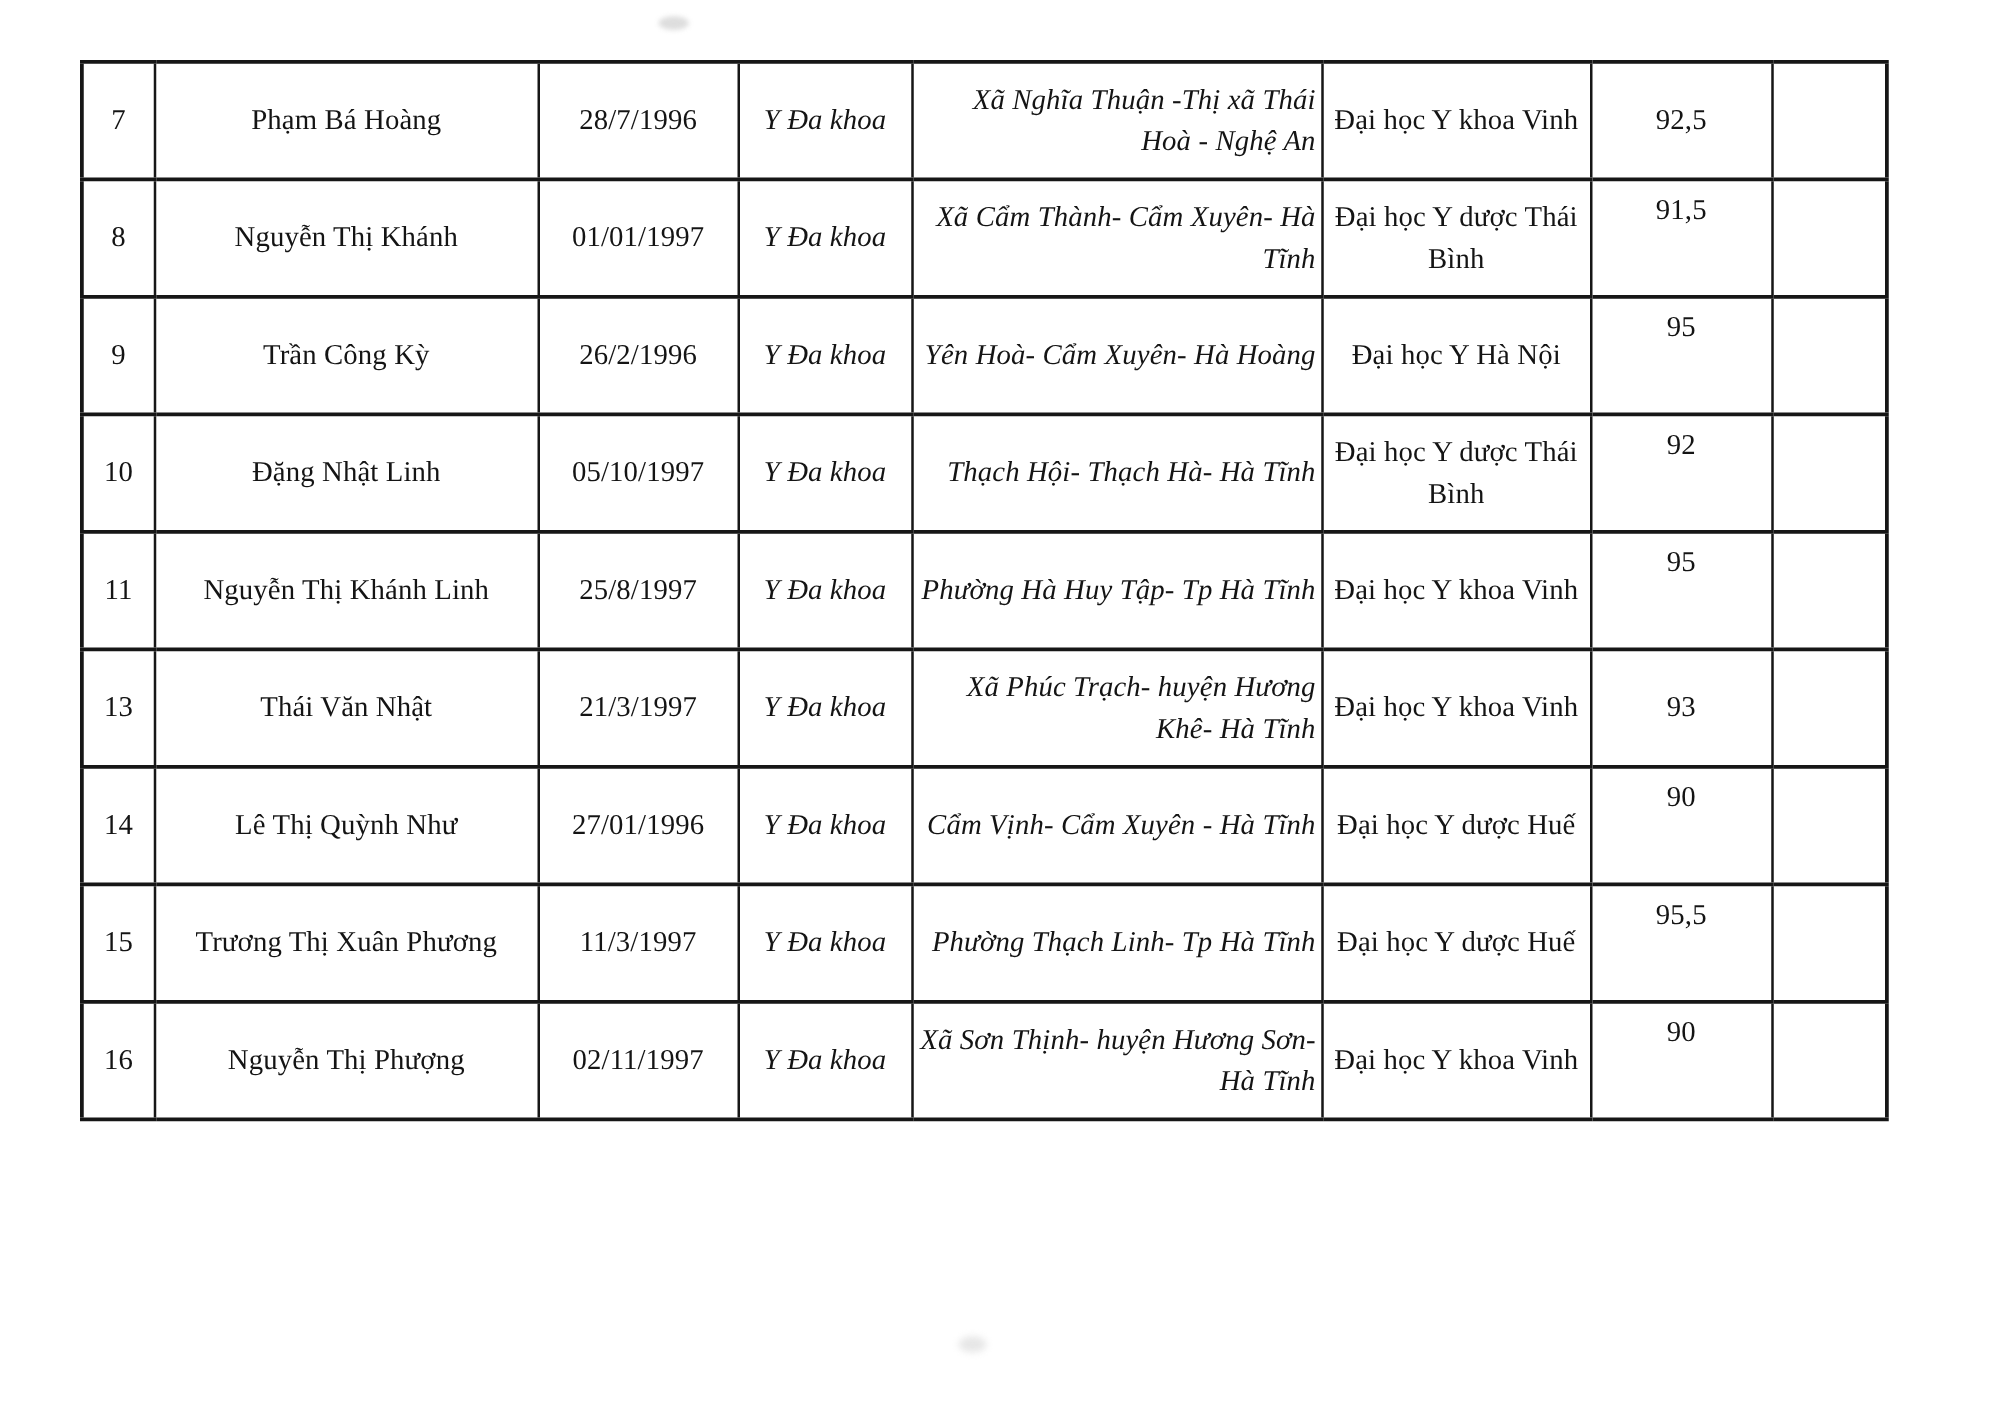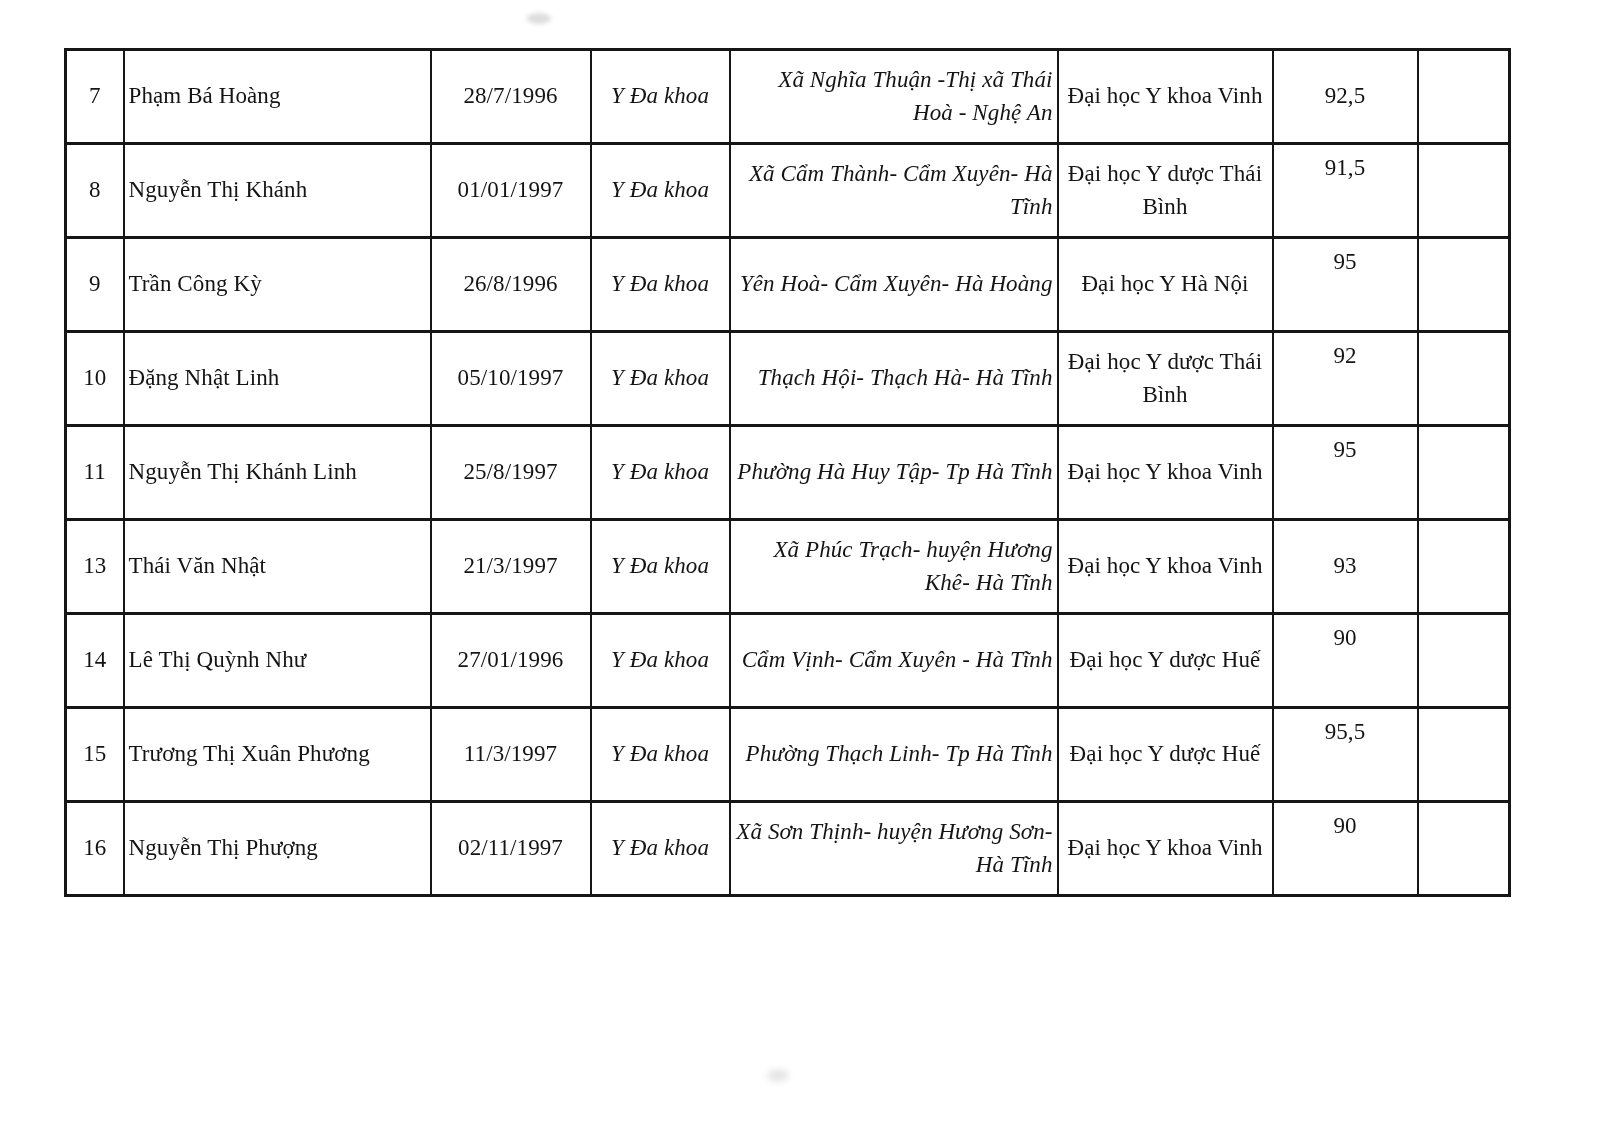--- a/index.html
+++ b/index.html
@@ -42,21 +42,21 @@
   col.w-no    { width: 58px; }
   col.w-name  { width: 307px; }
   col.w-dob   { width: 160px; }
   col.w-major { width: 139px; }
   col.w-addr  { width: 328px; }
   col.w-univ  { width: 215px; }
   col.w-score { width: 145px; }
   col.w-extra { width: 92px; }
 
   .c-no    { text-align: center; padding: 2px 2px; }
-  .c-name  { text-align: left; padding-left: 6px; padding-right: 4px; }
+  .c-name  { text-align: center; padding-left: 6px; padding-right: 4px; }
   .c-dob   { text-align: center; }
   .c-major { text-align: center; font-style: italic; }
   .c-addr  { text-align: right; padding: 2px 26px; font-style: italic; }
   .c-univ  { text-align: center; padding: 2px 18px; }
   .c-score { text-align: center; }
   .c-score.v-top { vertical-align: top; padding-top: 7px; }
   .c-extra { }
 
   
   .smudge {
@@ -116,21 +116,21 @@
     <td class="c-major">Y Đa khoa</td>
     <td class="c-addr">Xã Cẩm Thành- Cẩm Xuyên- Hà Tĩnh</td>
     <td class="c-univ">Đại học Y dược Thái Bình</td>
     <td class="c-score v-top">91,5</td>
     <td class="c-extra"></td>
   </tr>
 
   <tr>
     <td class="c-no">9</td>
     <td class="c-name">Trần Công Kỳ</td>
-    <td class="c-dob">26/8/1996</td>
+    <td class="c-dob">26/2/1996</td>
     <td class="c-major">Y Đa khoa</td>
     <td class="c-addr">Yên Hoà- Cẩm Xuyên- Hà Hoàng</td>
     <td class="c-univ">Đại học Y Hà Nội</td>
     <td class="c-score v-top">95</td>
     <td class="c-extra"></td>
   </tr>
 
   <tr>
     <td class="c-no">10</td>
     <td class="c-name">Đặng Nhật Linh</td>

